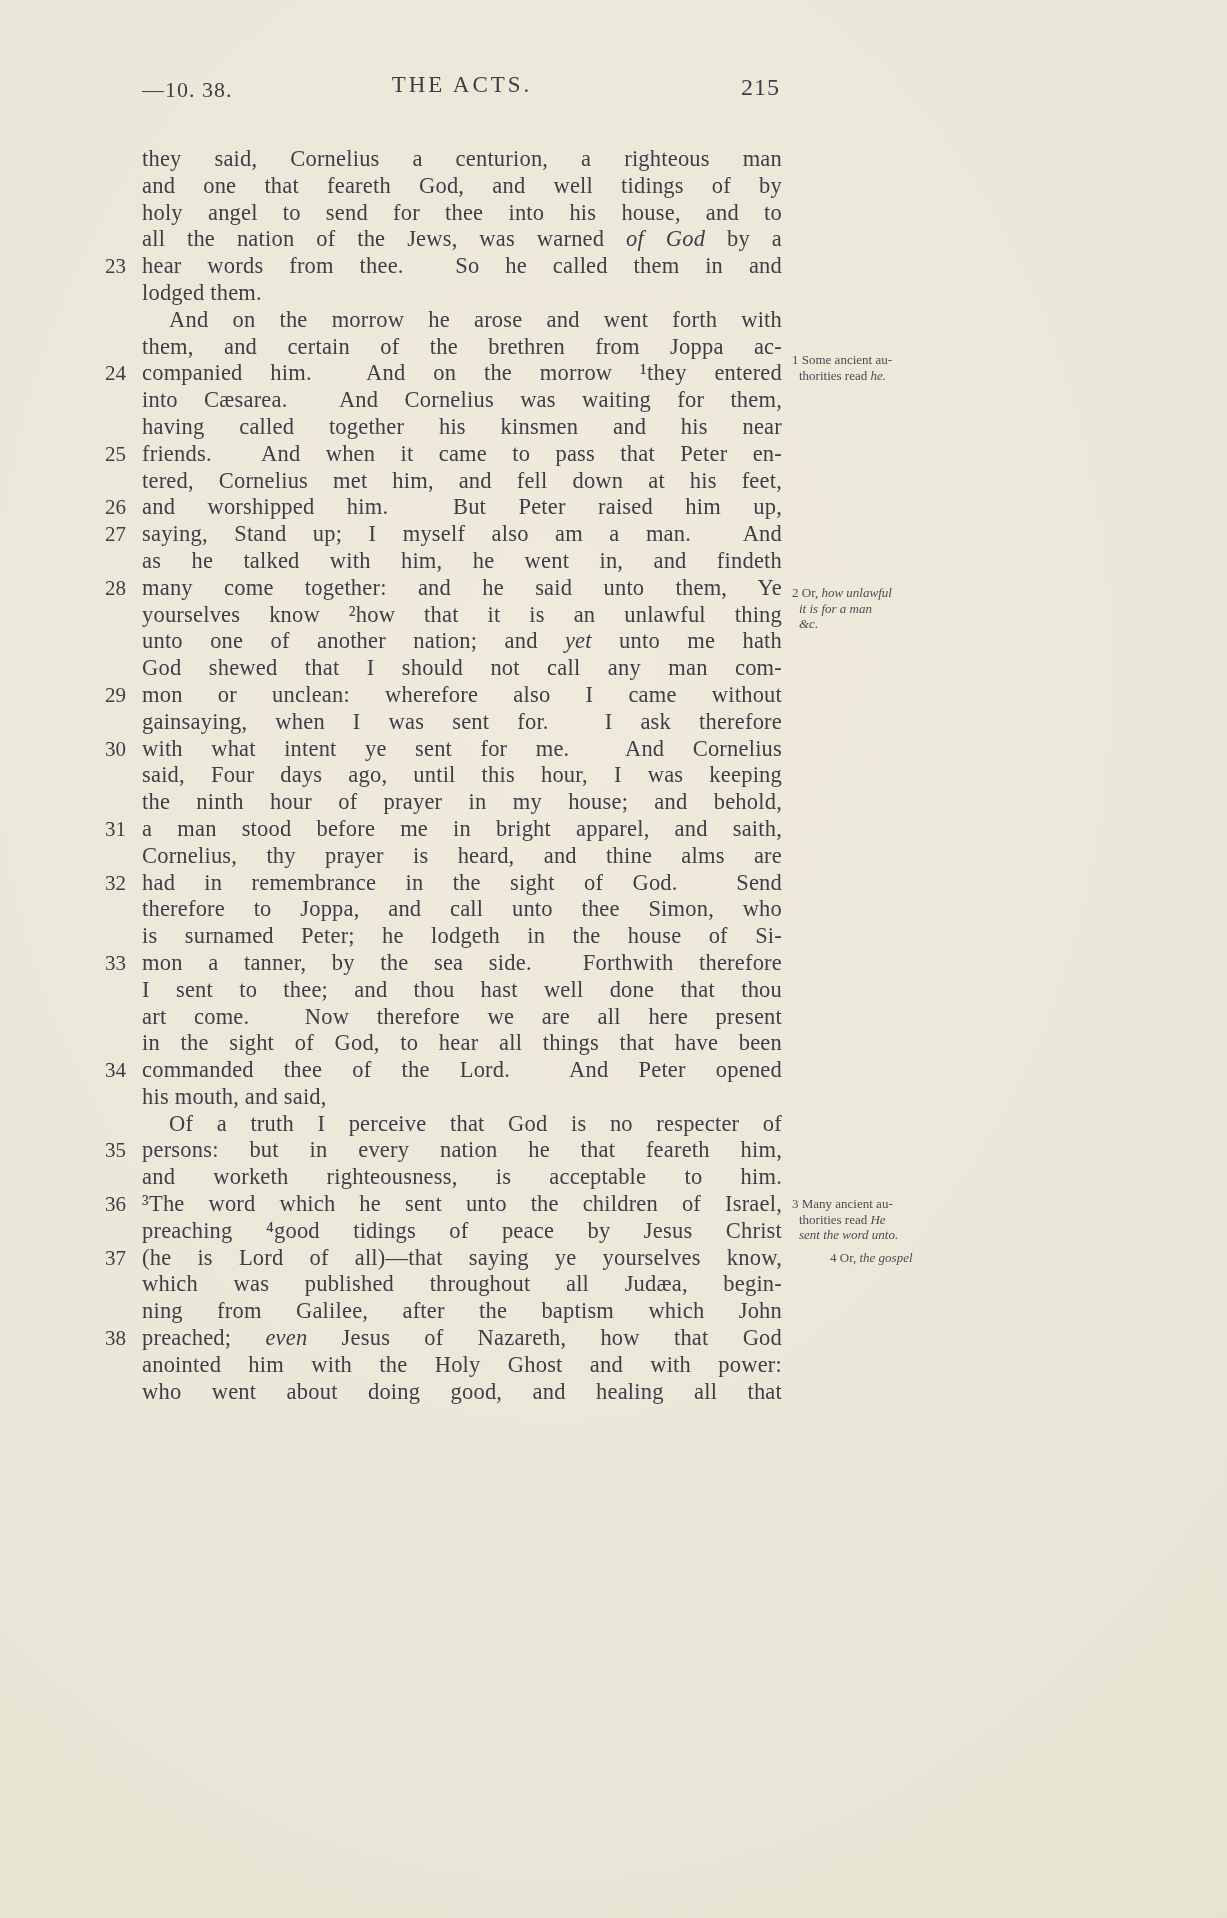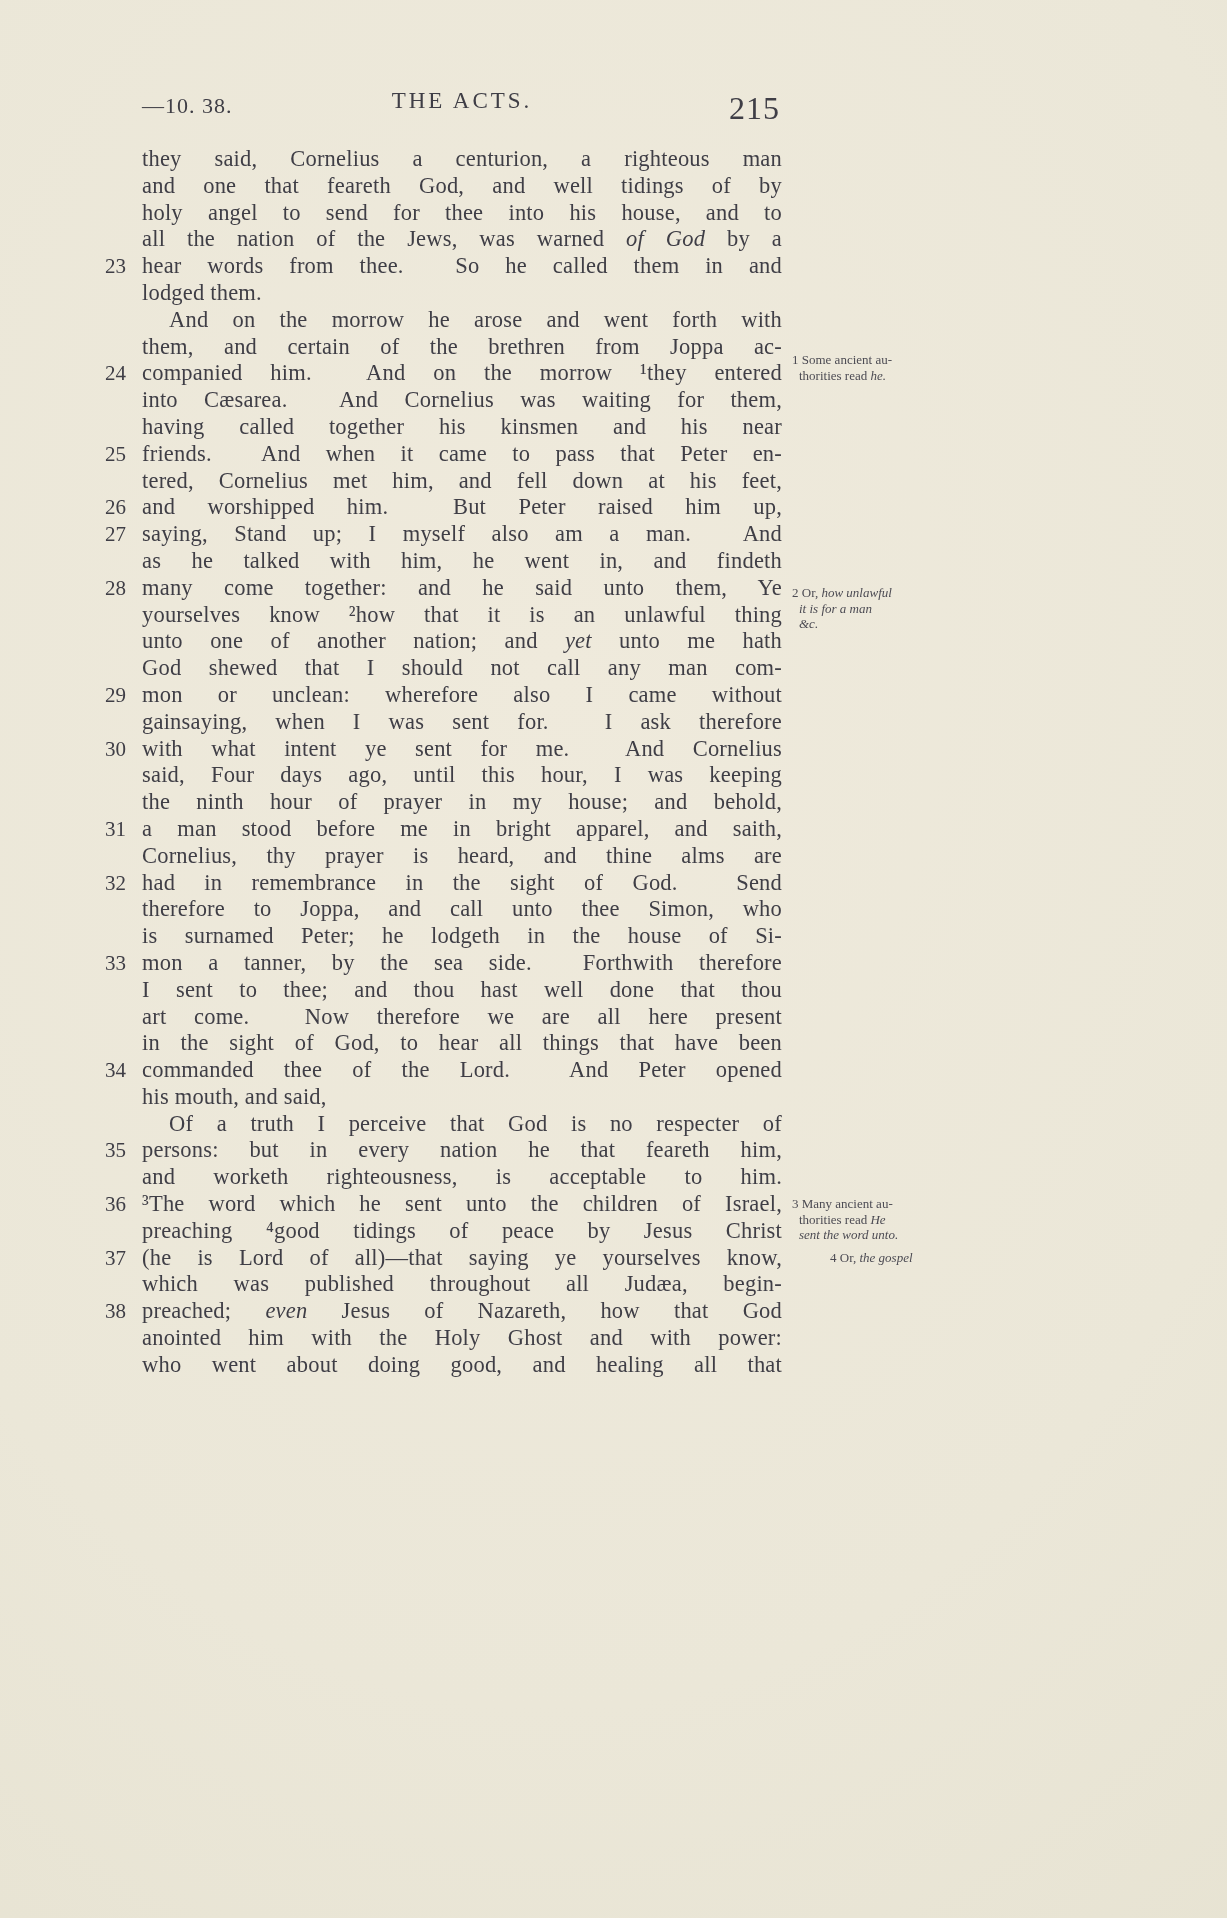--- a/index.html
+++ b/index.html
@@ -14,35 +14,35 @@
     width: 1227px;
     height: 1918px;
     overflow: hidden;
     background: radial-gradient(140% 120% at 45% 35%,
       #efeadc 0%, #ebe7d8 45%, #e6e2d1 75%, #ddd9c7 100%);
     color: #3f3e46;
   }
   
   .header {
     position: absolute;
-    top: 88px; left: 142px;
+    top: 72px; left: 142px;
     width: 640px; height: 36px;
   }
   .verse-ref {
     position: absolute; left: 0; top: 5px;
     font-size: 22px; letter-spacing: 1px;
   }
   .page-title {
     position: absolute; left: 0; right: 0; top: 0;
     text-align: center;
     font-size: 23px; letter-spacing: 3px;
   }
   .page-number {
     position: absolute; right: 2px; top: 2px;
-    font-size: 32px; letter-spacing: 1px;
+    font-size: 24px; letter-spacing: 1px;
   }
   
   .text-block {
     position: absolute;
     top: 146px; left: 142px;
     width: 640px;
   }
   .line {
     position: relative;
     height: 26.8px;
@@ -124,20 +124,21 @@
       <div class="line"><span><span>in the sight of God, to hear all things that have been</span></span></div>
       <div class="line"><span class="verse-num">34</span><span><span>commanded thee of the Lord.  And Peter opened</span></span></div>
       <div class="line end"><span><span>his mouth, and said,</span></span></div>
       <div class="line indent"><span><span>Of a truth I perceive that God is no respecter of</span></span></div>
       <div class="line"><span class="verse-num">35</span><span><span>persons: but in every nation he that feareth him,</span></span></div>
       <div class="line"><span><span>and worketh righteousness, is acceptable to him.</span></span></div>
       <div class="line"><span class="verse-num">36</span><span><span>³The word which he sent unto the children of Israel,</span></span></div>
       <div class="line"><span><span>preaching ⁴good tidings of peace by Jesus Christ</span></span></div>
       <div class="line"><span class="verse-num">37</span><span><span>(he is Lord of all)—that saying ye yourselves know,</span></span></div>
       <div class="line"><span><span>which was published throughout all Judæa, begin-</span></span></div>
+      <div class="line"><span><span>ning from Galilee, after the baptism which John</span></span></div>
       <div class="line"><span class="verse-num">38</span><span><span>preached; </span><i>even</i><span> Jesus of Nazareth, how that God</span></span></div>
       <div class="line"><span><span>anointed him with the Holy Ghost and with power:</span></span></div>
       <div class="line"><span><span>who went about doing good, and healing all that</span></span></div>
     </div>
 
   <div id="notes-col">
       <div class="margin-note" style="top: 352px;">
         <div class="note-line"><span>1 Some ancient au-</span></div>
         <div class="note-line"><span>thorities read </span><i>he.</i></div>
       </div>

